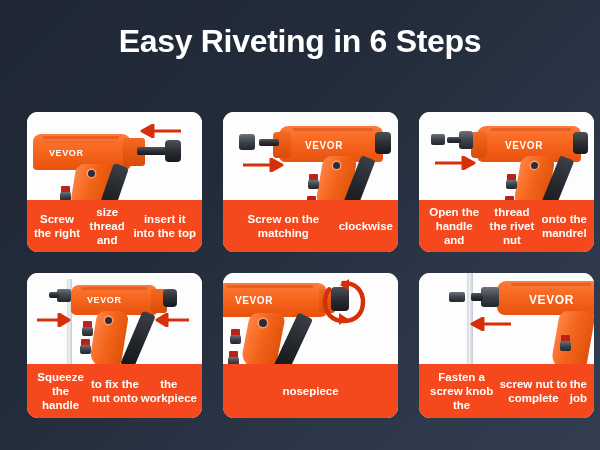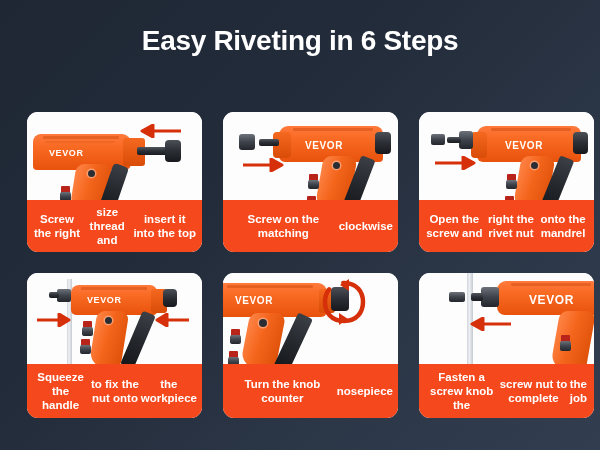--- a/index.html
+++ b/index.html
@@ -23,21 +23,21 @@
   }
 
   
   .title {
     position: absolute;
     top: 24px;
     left: 0;
     width: 600px;
     text-align: center;
     color: #ffffff;
-    font-size: 28px;
+    font-size: 32px;
     font-weight: bold;
     letter-spacing: -0.3px;
     line-height: 34px;
     white-space: nowrap;
   }
 
   
   .grid {
     position: absolute;
     top: 112px;
@@ -235,23 +235,23 @@
           <div class="tool redbtn" style="left:86px;top:84px;width:9px;height:10px;"></div>
 
           <div class="arrow" style="left:14px;top:44px;">
             <svg width="44" height="14" viewBox="0 0 44 14">
               <path d="M2 7 H30 M30 1 L41 7 L30 13 Z" fill="#d6300a" stroke="#d6300a" stroke-width="3" stroke-linejoin="round"></path>
             </svg>
           </div>
         </div>
       </div>
       <div class="caption cap-3">
-        <span>Open the screw and</span>
-          <br>
-        <span>right the rivet nut</span>
+        <span>Open the handle and</span>
+          <br>
+        <span>thread the rivet nut</span>
           <br>
         <span>onto the mandrel</span>
       </div>
     </div>
 
     <div class="card row2">
       <div class="photo">
         <div class="scene">
           <div class="tool workpiece" style="left:40px;top:6px;width:5px;height:86px;"></div>
           <div class="tool body-main" style="left:44px;top:12px;width:86px;height:30px;border-radius:8px 7px 4px 5px;"></div>
@@ -307,21 +307,20 @@
           <div class="arrow" style="left:98px;top:4px;">
             <svg width="46" height="50" viewBox="0 0 46 50">
               <path d="M23 6 C36 6 42 15 42 25 C42 35 36 44 23 44 C10 44 4 35 4 25 C4 15 10 6 23 6 Z" fill="none" stroke="#d6300a" stroke-width="4.5" stroke-dasharray="104 16" stroke-linecap="round"></path>
               <path d="M28 2 L19 8 L28 14 Z" fill="#d6300a"></path>
               <path d="M18 48 L27 42 L18 36 Z" fill="#d6300a"></path>
             </svg>
           </div>
         </div>
       </div>
       <div class="caption cap-3">
-        <span>Turn the knob counter</span>
           <br>
         <span>nosepiece</span>
           <br>
       </div>
     </div>
 
     <div class="card row2">
       <div class="photo">
         <div class="scene">
           <div class="tool workpiece" style="left:48px;top:0px;width:6px;height:96px;"></div>

